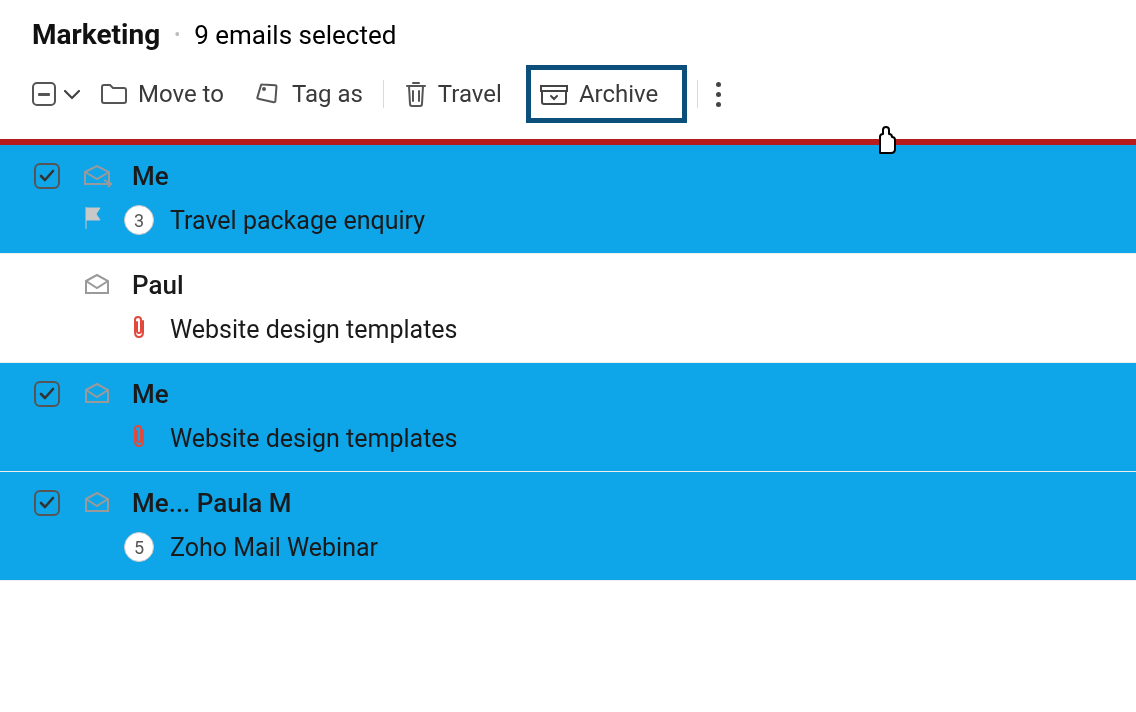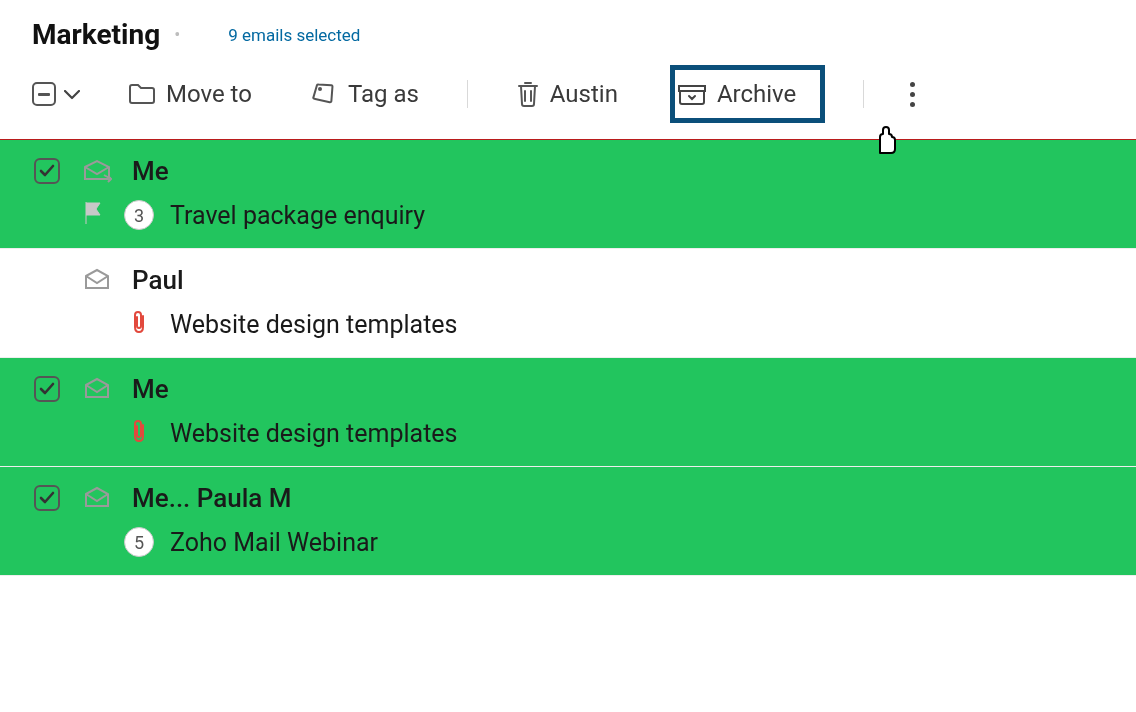--- a/index.html
+++ b/index.html
@@ -22,47 +22,46 @@
   .folder-name {
     font-size: 28px;
     font-weight: 700;
     color: #111;
   }
   .dot-sep {
     color: #bdbdbd;
     font-size: 18px;
   }
   .selection-count {
-    font-size: 17px;
-    color: #0369a1;
+    font-size: 26px;
+    color: #000000;
     font-weight: 400;
-    margin-left: 34px;
   }
 
   
   .toolbar {
     display: flex;
     align-items: center;
     padding: 8px 32px 16px 32px;
-    gap: 38px;
-    border-bottom: 1px solid #b91c1c;
+    gap: 10px;
+    border-bottom: 6px solid #b91c1c;
     position: relative;
   }
   .tb-btn {
     display: inline-flex;
     align-items: center;
     gap: 10px;
     font-size: 24px;
     color: #3a3a3a;
     cursor: pointer;
     padding: 6px 10px;
   }
   .tb-btn.archive {
     border: 5px solid #0b4f7a;
-    padding: 10px 24px 10px 2px;
+    padding: 10px 24px 10px 8px;
     margin-left: 4px;
   }
   .tb-sep {
     width: 1px;
     height: 28px;
     background: #d9d9d9;
   }
   .tb-icon { display:inline-flex; }
   .kebab {
     display: inline-flex;
@@ -106,21 +105,21 @@
     top: 66px;
     pointer-events: none;
   }
 
   
   .email-list { }
   .email-row {
     padding: 16px 32px 18px 32px;
     border-bottom: 1px solid #eee;
   }
-  .email-row.selected { background: #22c55e; }
+  .email-row.selected { background: #0ea5e9; }
   .row-top {
     display: flex;
     align-items: center;
     gap: 18px;
   }
   .row-bottom {
     display: flex;
     align-items: center;
     gap: 14px;
     margin-top: 14px;
@@ -206,21 +205,21 @@
   </span>
 
   <span class="tb-sep"></span>
 
   <span class="tb-btn">
     <span class="tb-icon">
       <svg width="24" height="28" viewBox="0 0 24 28">
           <path d="M3 6 L21 6 M5 6 L6 24 Q6 26 8 26 L16 26 Q18 26 18 24 L19 6 M9 3 L15 3 M9 11 L9 21 M15 11 L15 21" fill="none" stroke="#555" stroke-width="2" stroke-linecap="round"></path>
         </svg>
     </span>
-    <span>Austin</span>
+    <span>Travel</span>
   </span>
 
 
   <span class="tb-btn archive">
     <span class="tb-icon">
       <svg width="30" height="24" viewBox="0 0 30 24">
           <path d="M3 9 L27 9 L27 20 Q27 22 25 22 L5 22 Q3 22 3 20 Z M2 4 L28 4 L28 9 L2 9 Z" fill="none" stroke="#444" stroke-width="2"></path>
           <path d="M12 2 L15 5 L18 2" fill="none" stroke="#444" stroke-width="2" stroke-linecap="round" transform="translate(0 12)"></path>
         </svg>
     </span>

